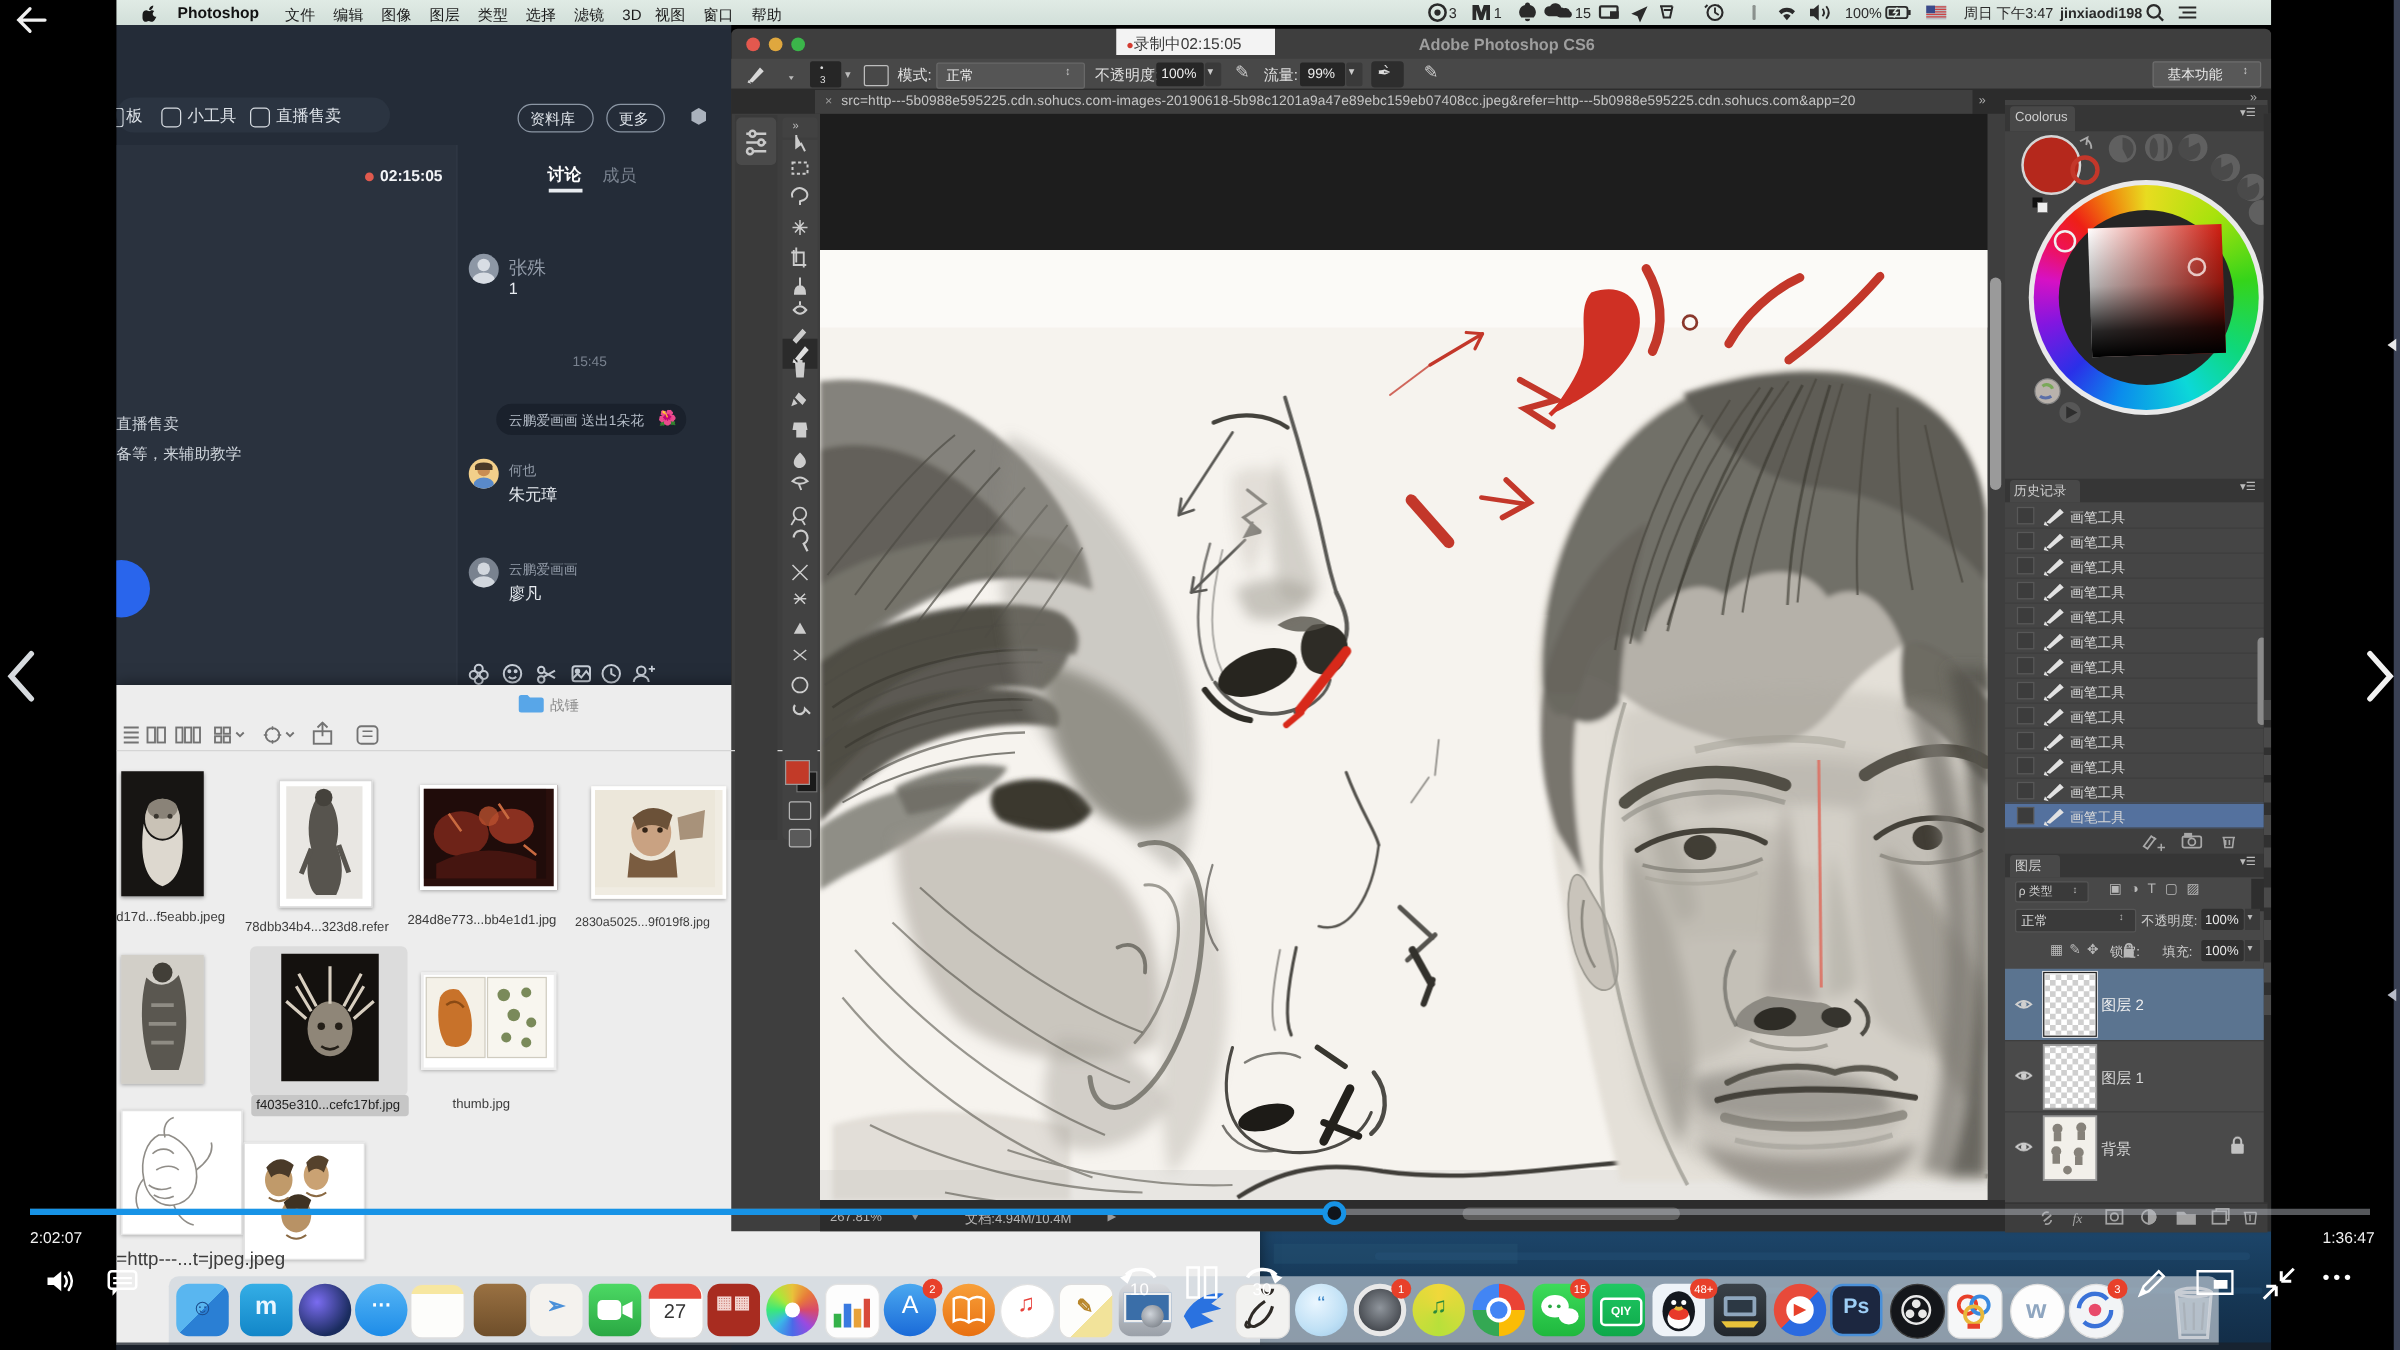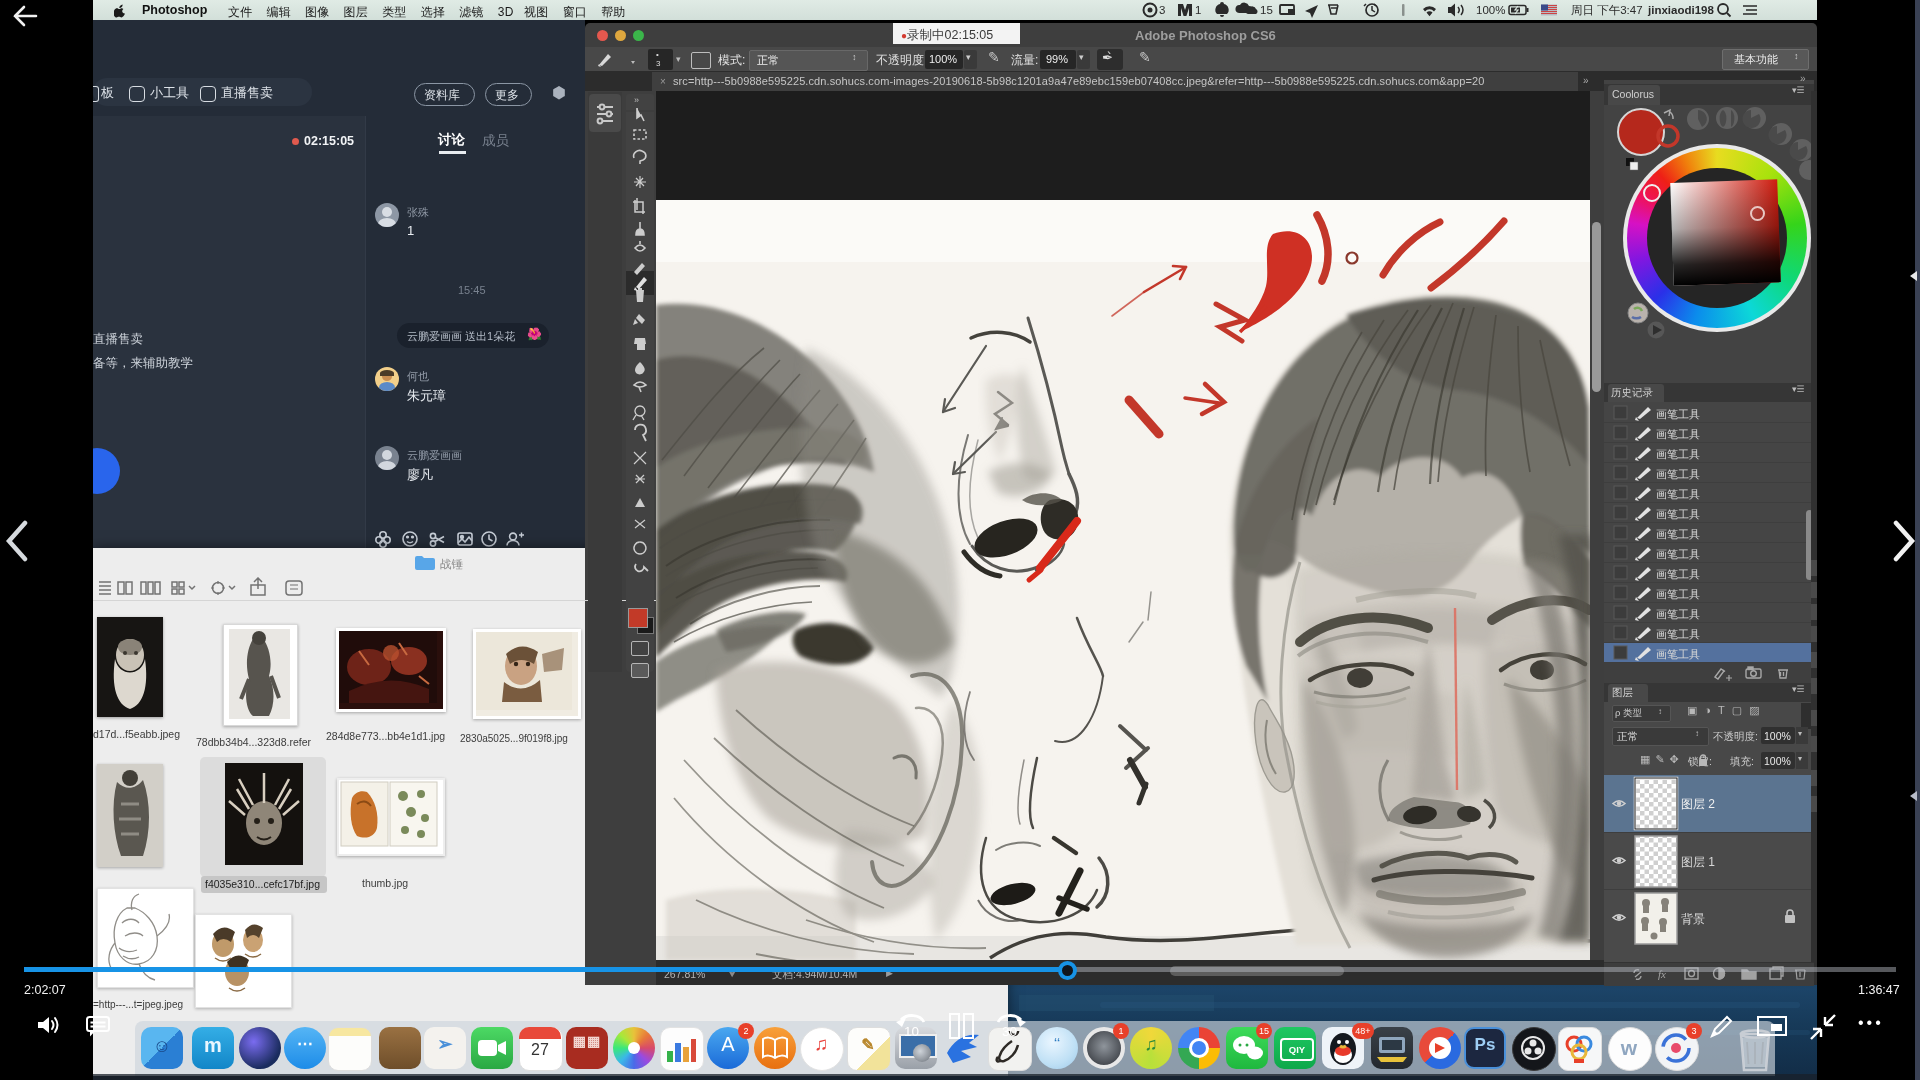--- a/index.html
+++ b/index.html
@@ -89,21 +89,21 @@
 
 <div class="a" style="left:365px;top:116px;width:1px;height:440px;background:#323a47;z-index:3;"></div>
 <div class="tx" style="left:438px;top:131px;font-size:13.5px;font-weight:bold;color:#fff;z-index:3;">讨论</div>
 <div class="a" style="left:439px;top:151px;width:27px;height:2.5px;background:#e8ecf0;z-index:3;"></div>
 <div class="tx" style="left:482px;top:132px;font-size:13.5px;color:#79828f;z-index:3;">成员</div>
 
 <div class="a" style="left:375px;top:203px;width:24px;height:24px;border-radius:50%;background:#8d97a5;z-index:3;overflow:hidden;">
     <div style="position:absolute;left:7px;top:4px;width:10px;height:10px;border-radius:50%;background:#d8dde4;"></div>
     <div style="position:absolute;left:3px;top:15px;width:18px;height:12px;border-radius:50%;background:#d8dde4;"></div>
   </div>
-<div class="tx" style="left:407px;top:205px;font-size:11px;color:#929ba8;z-index:3;">张殊</div>
+<div class="tx" style="left:407px;top:205px;font-size:15px;color:#929ba8;z-index:3;">张殊</div>
 <div class="tx" style="left:407px;top:223px;font-size:13px;color:#e8ecf1;z-index:3;">1</div>
 <div class="tx" style="left:458px;top:284px;font-size:11px;color:#79828f;z-index:3;">15:45</div>
 <div class="a" style="left:397px;top:323px;width:152px;height:25px;border-radius:13px;background:#1a212c;z-index:3;"></div>
 <div class="tx" style="left:407px;top:329px;font-size:11px;color:#b4bcc7;z-index:4;">云鹏爱画画 送出1朵花</div>
 <div class="tx" style="left:527px;top:327px;font-size:12px;z-index:4;">🌺</div>
 <div class="a" style="left:375px;top:367px;width:24px;height:24px;border-radius:50%;background:#f2cf8a;z-index:3;overflow:hidden;">
     <div style="position:absolute;left:7px;top:5px;width:10px;height:9px;border-radius:50%;background:#c98d52;"></div>
     <div style="position:absolute;left:5px;top:3px;width:14px;height:6px;border-radius:50% 50% 0 0;background:#4a3a28;"></div>
     <div style="position:absolute;left:4px;top:15px;width:16px;height:11px;border-radius:50%;background:#5a8ac9;"></div>
   </div>
@@ -805,21 +805,21 @@
 <div class="a" style="left:195px;top:914px;width:95px;height:92px;background:#fff;border:1px solid #e2e2e2;box-shadow:0 1px 3px rgba(0,0,0,.25);z-index:4;"></div>
 <svg class="a" style="left:195px;top:914px;z-index:5;" width="95" height="92" viewBox="0 0 95 92">
 <ellipse cx="28" cy="30" rx="11" ry="13" fill="#c09a6a"></ellipse>
     <path d="M18,20 Q28,8 40,18 L36,28 Q28,22 22,28 Z" fill="#4a3a28"></path>
 <ellipse cx="58" cy="26" rx="10" ry="12" fill="#caa273"></ellipse>
     <path d="M50,16 Q58,6 68,14 L64,24 Q58,18 52,24 Z" fill="#55422c"></path>
 <ellipse cx="42" cy="58" rx="12" ry="14" fill="#b89265"></ellipse>
     <path d="M32,48 Q42,36 54,46 L50,56 Q42,50 36,56 Z" fill="#3f3222"></path>
 <path d="M20,44 q8,6 16,0 M50,40 q8,6 16,0 M34,74 q8,6 16,0" stroke="#8a6a44" stroke-width="1.5" fill="none"></path>
 </svg>
-<div class="tx" style="left:93px;top:999px;font-size:10px;color:#3c3c3c;z-index:6;">=http---...t=jpeg.jpeg</div>
+<div class="tx" style="left:93px;top:999px;font-size:15px;color:#3c3c3c;z-index:6;">=http---...t=jpeg.jpeg</div>
 
 <div class="a" id="dock" style="left:135px;top:1021px;width:1640px;height:55px;background:rgba(205,212,220,0.66);border-radius:8px 8px 0 0;z-index:5;"></div>
 <style>
 .di{position:absolute;top:1027px;width:42px;height:42px;border-radius:10px;z-index:6;}
 .dc{position:absolute;top:1027px;width:42px;height:42px;border-radius:50%;z-index:6;}
 .dl{position:absolute;z-index:7;font-weight:bold;text-align:center;width:42px;}
 .bdg{position:absolute;width:16px;height:16px;border-radius:50%;background:#e8402a;color:#fff;font-size:9px;text-align:center;line-height:16px;z-index:8;}
 </style>
 <div class="di" style="left:141px;background:linear-gradient(135deg,#59b6f0 50%,#2a7fd4 50%);"></div>
 <div class="dl" style="left:141px;top:1036px;color:#1a4a8a;font-size:18px;">☺</div>

